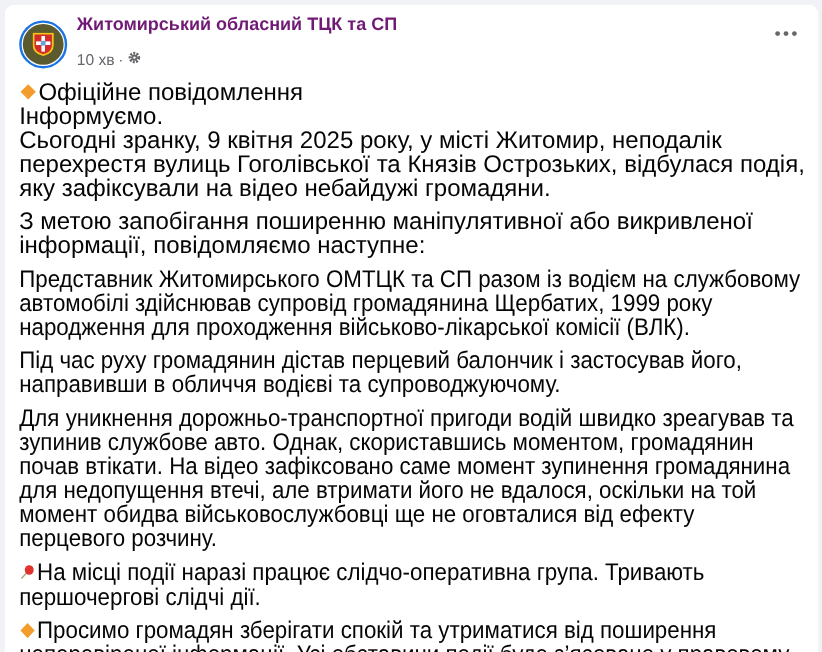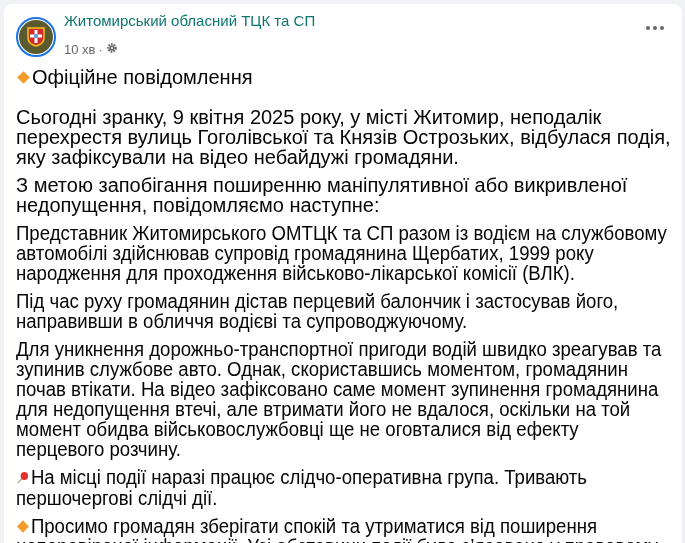--- a/index.html
+++ b/index.html
@@ -14,21 +14,21 @@
     background: #ffffff; border-radius: 8px;
   }
   .header { position: absolute; left: 12px; top: 11px; height: 44px; display: flex; align-items: center; }
   .avatar {
     width: 40px; height: 40px; border-radius: 50%;
     border: 2px solid #1b74e4; box-sizing: border-box;
     display: flex; align-items: center; justify-content: center; background: #fff;
   }
   .avatar-inner { width: 34px; height: 34px; border-radius: 50%; background: #5a5a2e; display:flex; align-items:center; justify-content:center; }
   .meta { margin-left: 8px; }
-  .page-name { font-size: 15px; font-weight: normal; color: #0f766e; line-height: 20px; margin-top: -6px; }
+  .page-name { font-size: 15px; font-weight: bold; color: #701a75; line-height: 20px; margin-top: -6px; }
   .subline { font-size: 13px; color: #65676b; display: flex; align-items: center; gap: 3px; line-height: 16px; margin-top: 11px;}
   .more { position: absolute; right: 18px; top: 22px; display: flex; gap: 3px; }
   .more span { width: 4px; height: 4px; border-radius: 50%; background: #65676b; display:block; }
   .body { position: absolute; left: 12px; top: 63px; width: 655px; font-size: 20px; line-height: 20px; }
   .body p { margin: 0 0 8px 0; }
   .cond { transform: scaleX(0.93); transform-origin: left; width: 700px; }
   .emoji { display: inline-block; vertical-align: -1px; margin-right: 2px; }
   .diamond { width: 9px; height: 9px; background: #f39c2c; transform: rotate(45deg); display: inline-block; margin: 0 4px 1px 3px; vertical-align: 1px; }
 </style>
 </head>
@@ -64,24 +64,24 @@
 
   <div class="more">
     <span></span>
       <span></span>
       <span></span>
   </div>
 
   <div class="body">
     <p>
       <span class="diamond"></span><span>Офіційне повідомлення</span><br>
-      <br>
+      <span>Інформуємо.</span><br>
       <span>Сьогодні зранку, 9 квітня 2025 року, у місті Житомир, неподалік перехрестя вулиць Гоголівської та Князів Острозьких, відбулася подія, яку зафіксували на відео небайдужі громадяни.</span>
     </p>
-    <p>З метою запобігання поширенню маніпулятивної або викривленої недопущення, повідомляємо наступне:</p>
+    <p>З метою запобігання поширенню маніпулятивної або викривленої інформації, повідомляємо наступне:</p>
     <p class="cond">Представник Житомирського ОМТЦК та СП разом із водієм на службовому автомобілі здійснював супровід громадянина Щербатих, 1999 року народження для проходження військово-лікарської комісії (ВЛК).</p>
     <p class="cond">Під час руху громадянин дістав перцевий балончик і застосував його, направивши в обличчя водієві та супроводжуючому.</p>
     <p class="cond">Для уникнення дорожньо-транспортної пригоди водій швидко зреагував та зупинив службове авто. Однак, скориставшись моментом, громадянин почав втікати. На відео зафіксовано саме момент зупинення громадянина для недопущення втечі, але втримати його не вдалося, оскільки на той момент обидва військовослужбовці ще не оговталися від ефекту перцевого розчину.</p>
     <p class="cond">
       <span class="emoji"><svg width="14" height="14" viewBox="0 0 14 14">
             <line x1="2" y1="12" x2="7" y2="7" stroke="#b0a080" stroke-width="1.2"></line>
             <circle cx="9" cy="5" r="4" fill="#e0332b"></circle>
           </svg></span><span>На місці події наразі працює слідчо-оперативна група. Тривають першочергові слідчі дії.</span>
     </p>
     <p class="cond">

